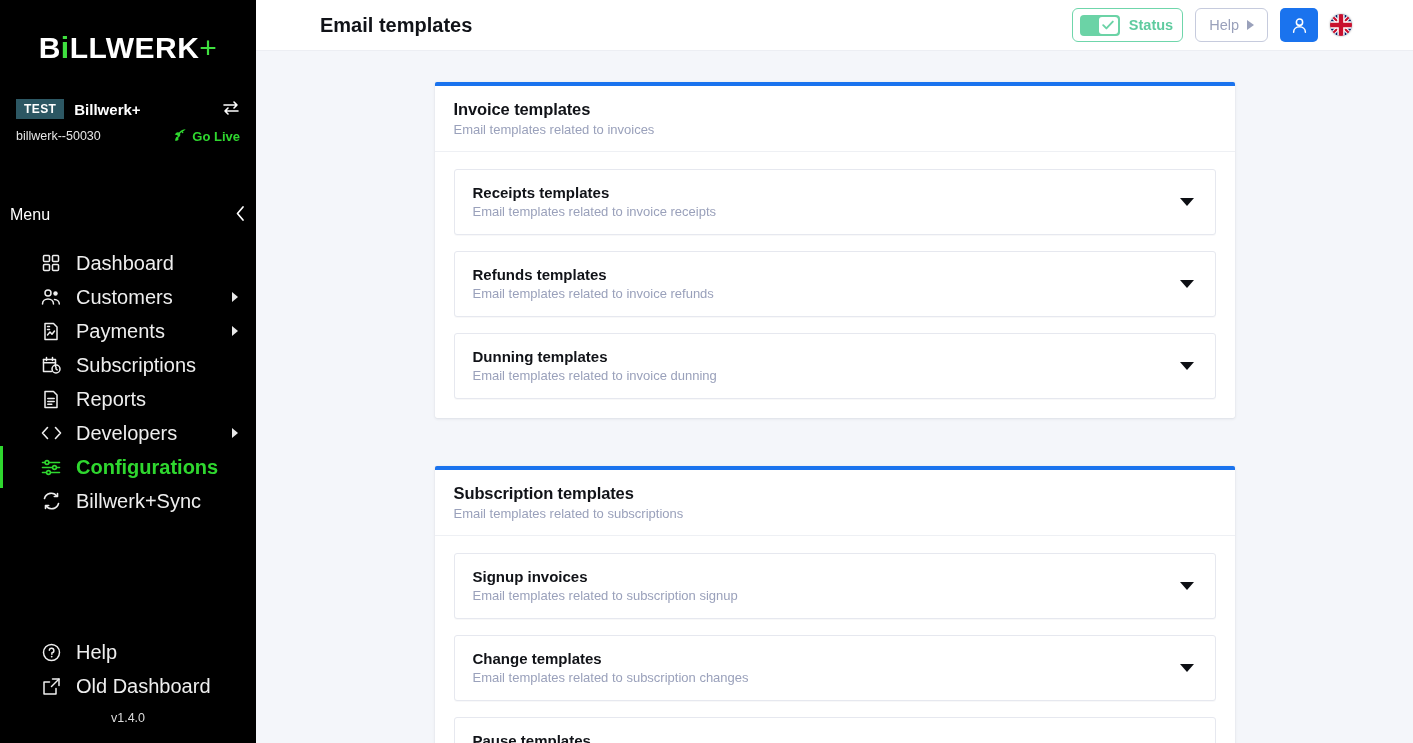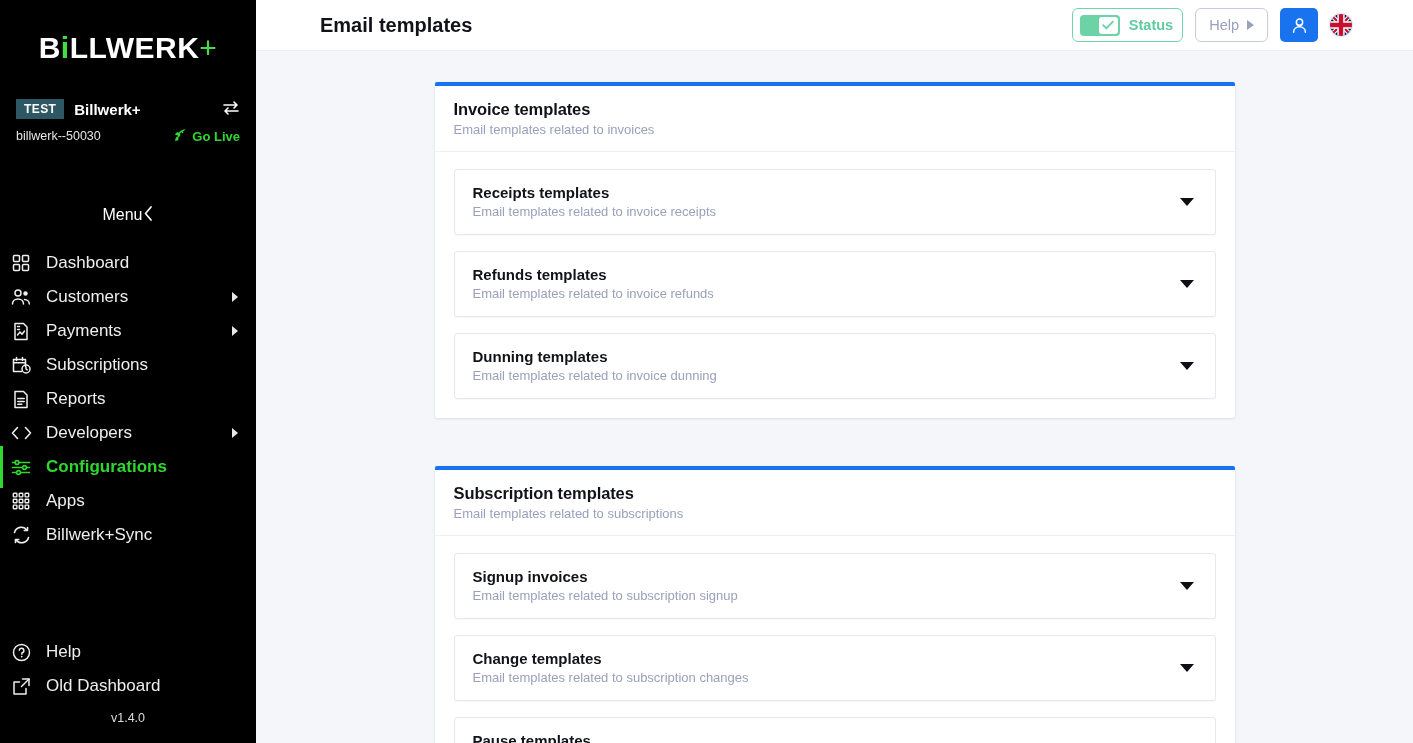--- a/index.html
+++ b/index.html
@@ -39,32 +39,32 @@
     padding: 3px 8px; border-radius: 0;
   }
   .tenant-name { font-size: 15px; font-weight: 600; color: #ffffff; flex: 1; }
   .swap-icon { color: #ffffff; font-size: 16px; cursor: pointer; line-height: 1; }
   .tenant-row2 { display: flex; align-items: center; height: 24px; margin-top: 2px; }
   .tenant-id { font-size: 12.5px; color: #e6e6e6; flex: 1; }
   .golive { display: flex; align-items: center; gap: 5px; color: #2fd72f; font-size: 13px; font-weight: 700; cursor: pointer; }
   .golive .rocket { font-size: 12px; }
 
   .menu-head {
-    display: flex; align-items: center; justify-content: center;
+    display: flex; align-items: center; justify-content: space-between;
     padding: 0 10px; height: 46px; margin-top: 44px;
   }
   .menu-head .label { font-size: 16px; color: #ffffff; }
   .menu-head .collapse { font-size: 15px; color: #ffffff; cursor: pointer; }
 
   .nav { margin-top: 8px; }
   .nav-item {
     display: flex; align-items: center; height: 34px;
-    padding-left: 10px; padding-right: 18px;
+    padding-left: 40px; padding-right: 18px;
     cursor: pointer; position: relative;
-    color: #eeeeee; font-size: 17px;
+    color: #eeeeee; font-size: 20px;
     margin-bottom: 0;
   }
   .nav-item + .nav-item { margin-top: 0; }
   .nav-item .ico {
     width: 22px; height: 22px; flex: 0 0 22px;
     display: flex; align-items: center; justify-content: center;
     margin-right: 14px;
   }
   .nav-item .ico svg { display: block; }
   .nav-item .txt { flex: 1; white-space: nowrap; }
@@ -288,36 +288,20 @@
           <svg width="20" height="17" viewBox="0 0 20 17" fill="none" stroke="#2fd72f" stroke-width="1.6" stroke-linecap="round">
               <path d="M1.5 3.5h17M1.5 8.5h17M1.5 13.5h17"></path>
               <circle cx="6" cy="3.5" r="1.9" fill="#000"></circle>
               <circle cx="13.5" cy="8.5" r="1.9" fill="#000"></circle>
               <circle cx="7.5" cy="13.5" r="1.9" fill="#000"></circle>
             </svg>
         </span>
         <span class="txt">Configurations</span>
       </div>
 
-      <div class="nav-item">
-        <span class="ico">
-          <svg width="18" height="18" viewBox="0 0 18 18" fill="none" stroke="#eee" stroke-width="1.4">
-              <rect x="1.3" y="1.3" width="3.6" height="3.6" rx=".6"></rect>
-              <rect x="7.2" y="1.3" width="3.6" height="3.6" rx=".6"></rect>
-              <rect x="13.1" y="1.3" width="3.6" height="3.6" rx=".6"></rect>
-              <rect x="1.3" y="7.2" width="3.6" height="3.6" rx=".6"></rect>
-              <rect x="7.2" y="7.2" width="3.6" height="3.6" rx=".6"></rect>
-              <rect x="13.1" y="7.2" width="3.6" height="3.6" rx=".6"></rect>
-              <rect x="1.3" y="13.1" width="3.6" height="3.6" rx=".6"></rect>
-              <rect x="7.2" y="13.1" width="3.6" height="3.6" rx=".6"></rect>
-              <rect x="13.1" y="13.1" width="3.6" height="3.6" rx=".6"></rect>
-            </svg>
-        </span>
-        <span class="txt">Apps</span>
-      </div>
 
       <div class="nav-item">
         <span class="ico">
           <svg width="19" height="18" viewBox="0 0 19 18" fill="none" stroke="#eee" stroke-width="1.6" stroke-linecap="round" stroke-linejoin="round">
               <path d="M2.5 6.5A7 7 0 0 1 15 4.2"></path>
               <path d="M15.5 1.5v3h-3.2"></path>
               <path d="M16.5 11.5A7 7 0 0 1 4 13.8"></path>
               <path d="M3.5 16.5v-3h3.2"></path>
             </svg>
         </span>

